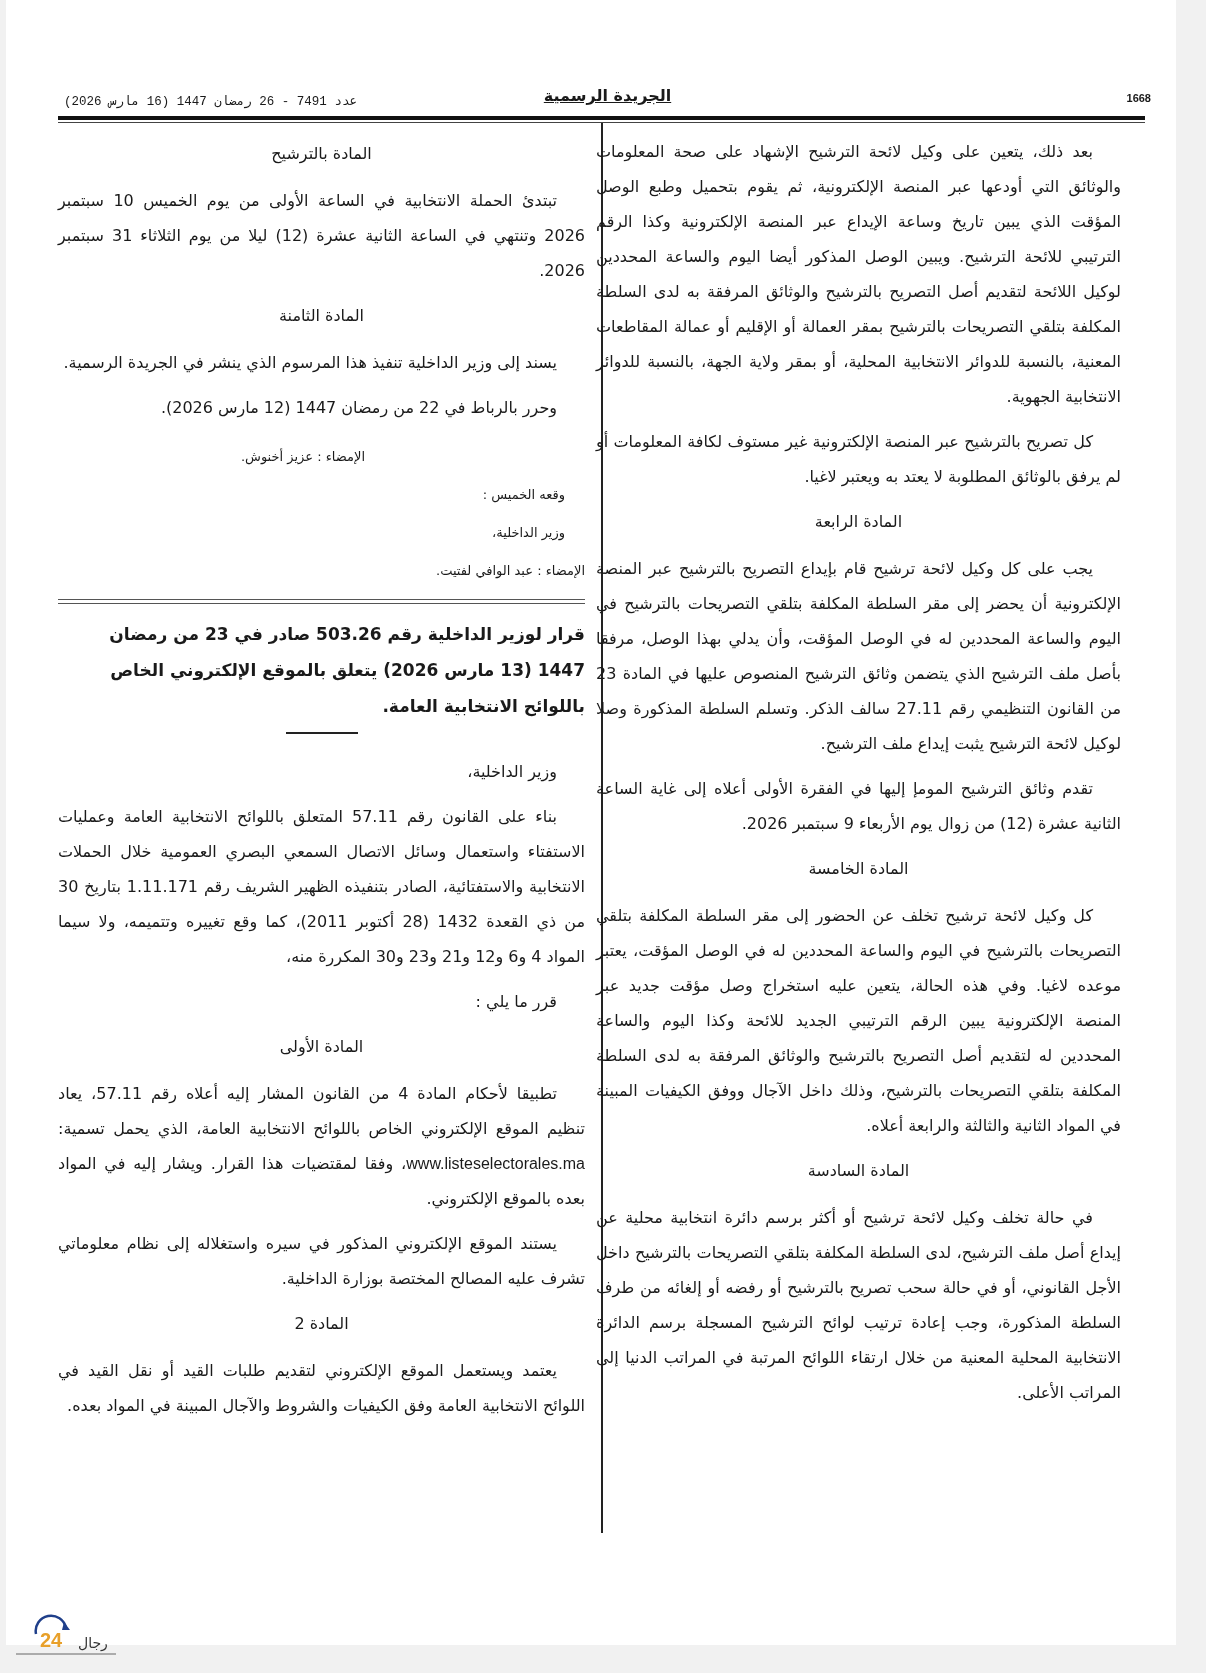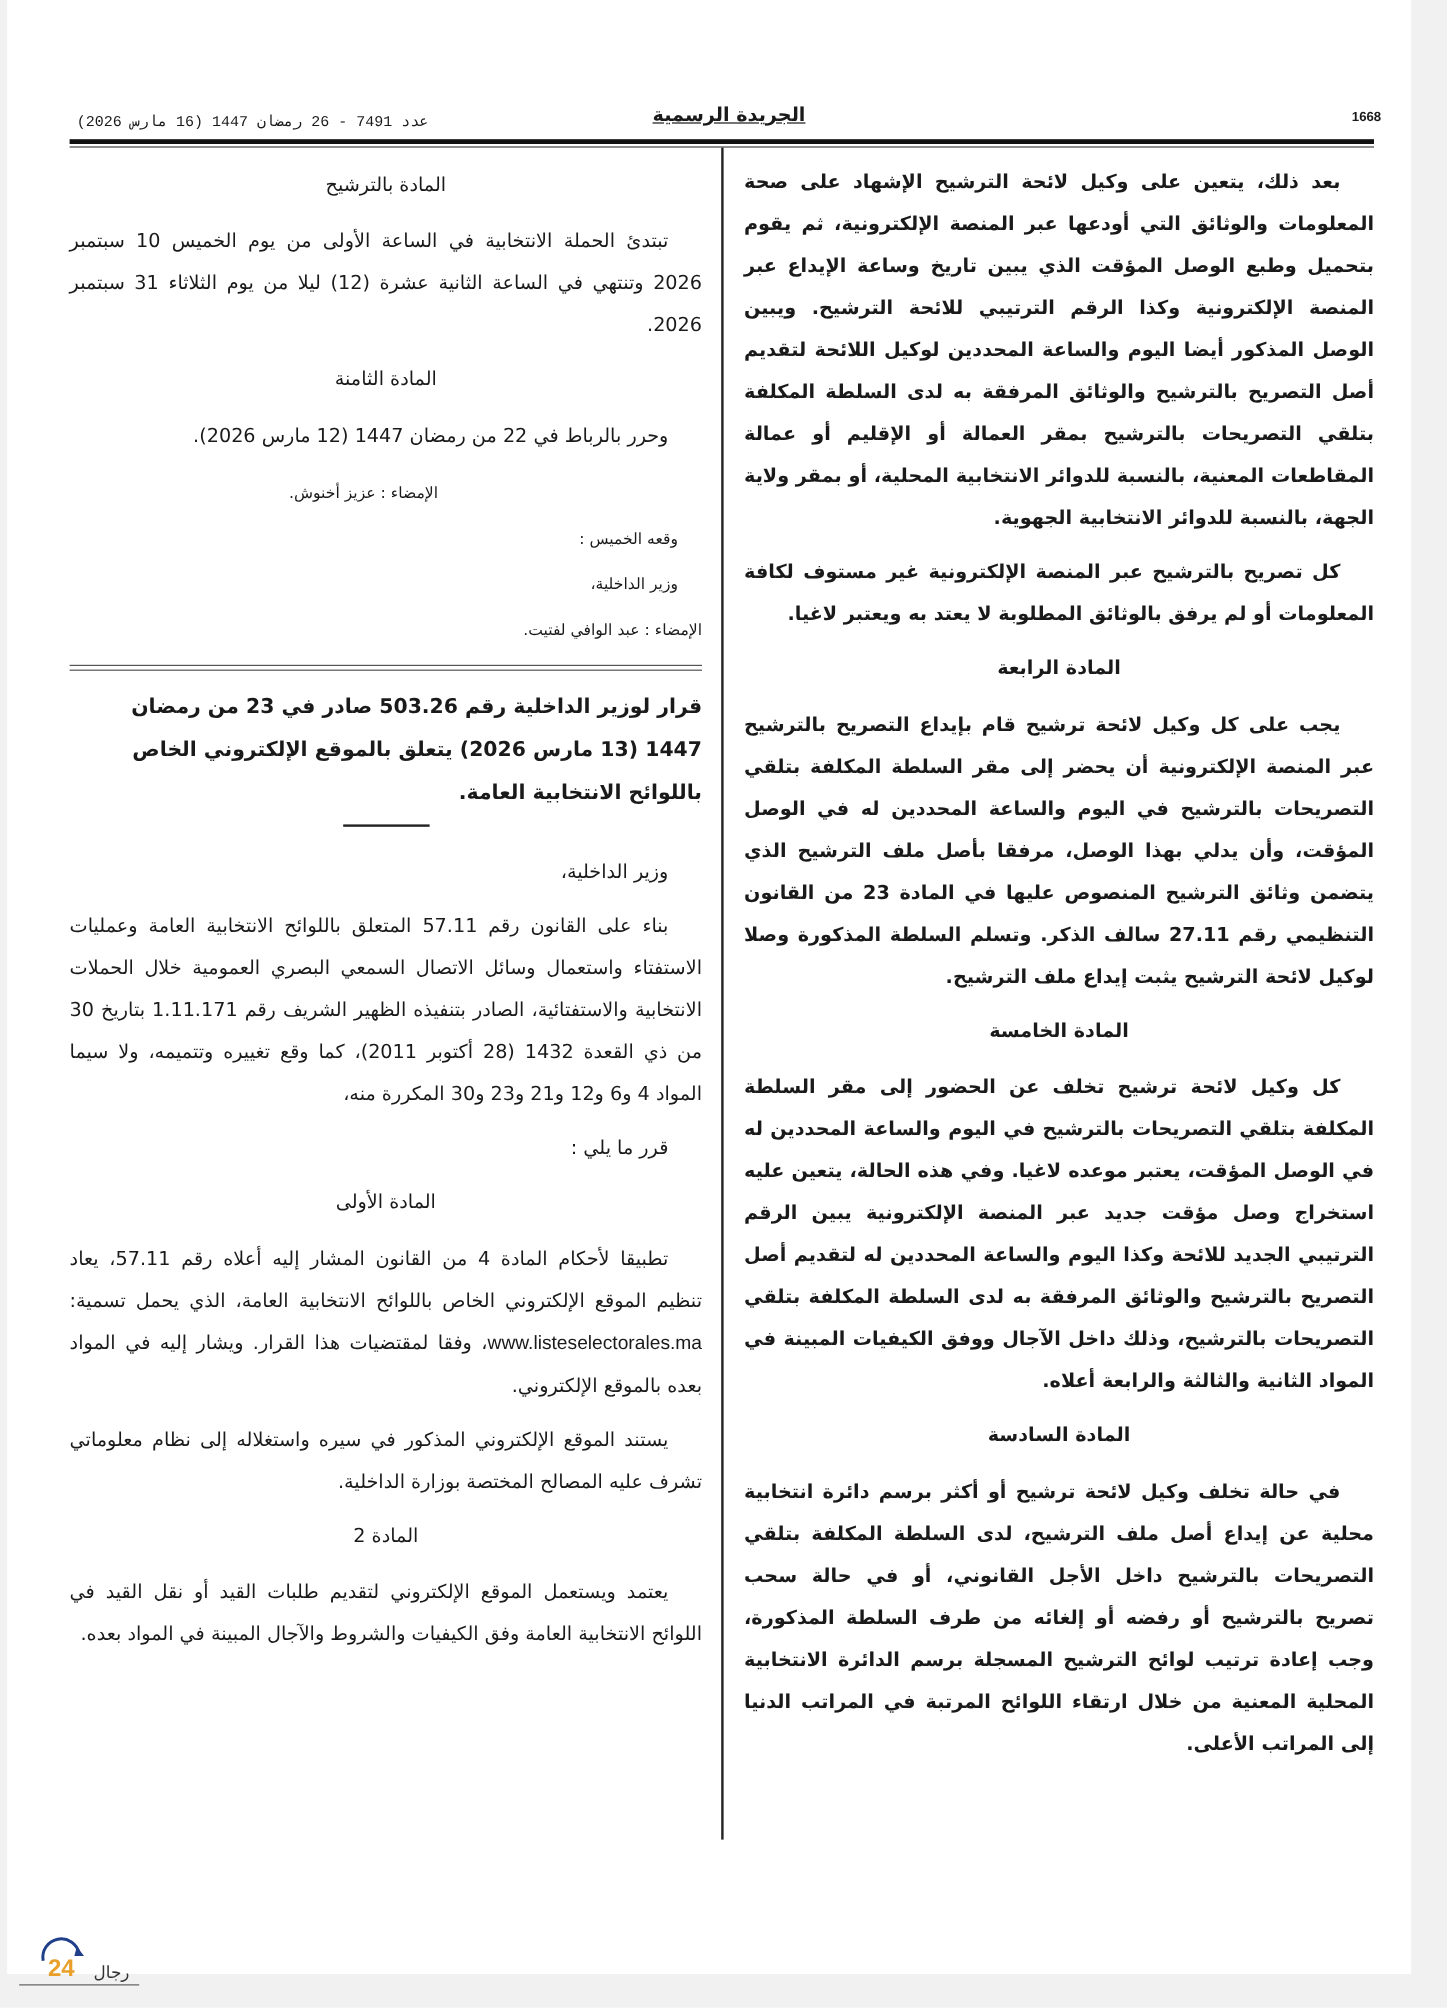--- a/index.html
+++ b/index.html
@@ -37,21 +37,21 @@
     .header-rule-thin {
       position: absolute; left: 58px; top: 122px; width: 1087px; height: 1px; background: #444;
     }
     .col-divider {
       position: absolute; left: 601px; top: 123px; width: 2px; height: 1410px; background: #222;
     }
     .column {
       position: absolute; direction: rtl; text-align: justify;
       font-family: "DejaVu Sans", sans-serif; font-size: 16px; line-height: 35px;
     }
-    .col-right { left: 620px; top: 134px; width: 525px; font-weight: bold; }
+    .col-right { left: 596px; top: 134px; width: 525px; }
     .col-left { left: 58px; top: 134px; width: 527px; }
     .column p { margin: 0 0 10px 0; text-indent: 28px; text-align-last: right; }
     .article-title { text-align: center; margin: 2px 0 12px 0; font-size: 16px; }
     .sig { font-size: 13px; line-height: 20px; margin: 0 0 18px 0; }
     .sig-pm { padding-right: 220px; margin-top: 22px; }
     .sig-1 { padding-right: 20px; }
     .sig-2 { padding-right: 20px; }
     .sig-3 { padding-right: 0px; }
     .section-rule { height: 1px; background: #555; margin: 14px 0 3px 0; }
     .section-rule2 { height: 1px; background: #555; margin: 0 0 12px 0; }
@@ -80,30 +80,32 @@
 
 <div class="header-rule"></div>
 <div class="header-rule-thin"></div>
 <div class="col-divider"></div>
 
 <div class="column col-right">
   <p>بعد ذلك، يتعين على وكيل لائحة الترشيح الإشهاد على صحة المعلومات والوثائق التي أودعها عبر المنصة الإلكترونية، ثم يقوم بتحميل وطبع الوصل المؤقت الذي يبين تاريخ وساعة الإيداع عبر المنصة الإلكترونية وكذا الرقم الترتيبي للائحة الترشيح. ويبين الوصل المذكور أيضا اليوم والساعة المحددين لوكيل اللائحة لتقديم أصل التصريح بالترشيح والوثائق المرفقة به لدى السلطة المكلفة بتلقي التصريحات بالترشيح بمقر العمالة أو الإقليم أو عمالة المقاطعات المعنية، بالنسبة للدوائر الانتخابية المحلية، أو بمقر ولاية الجهة، بالنسبة للدوائر الانتخابية الجهوية.</p>
   <p>كل تصريح بالترشيح عبر المنصة الإلكترونية غير مستوف لكافة المعلومات أو لم يرفق بالوثائق المطلوبة لا يعتد به ويعتبر لاغيا.</p>
   <div class="article-title">المادة الرابعة</div>
   <p>يجب على كل وكيل لائحة ترشيح قام بإيداع التصريح بالترشيح عبر المنصة الإلكترونية أن يحضر إلى مقر السلطة المكلفة بتلقي التصريحات بالترشيح في اليوم والساعة المحددين له في الوصل المؤقت، وأن يدلي بهذا الوصل، مرفقا بأصل ملف الترشيح الذي يتضمن وثائق الترشيح المنصوص عليها في المادة 23 من القانون التنظيمي رقم 27.11 سالف الذكر. وتسلم السلطة المذكورة وصلا لوكيل لائحة الترشيح يثبت إيداع ملف الترشيح.</p>
+  <p>تقدم وثائق الترشيح المومإ إليها في الفقرة الأولى أعلاه إلى غاية الساعة الثانية عشرة (12) من زوال يوم الأربعاء 9 سبتمبر 2026.</p>
   <div class="article-title">المادة الخامسة</div>
   <p>كل وكيل لائحة ترشيح تخلف عن الحضور إلى مقر السلطة المكلفة بتلقي التصريحات بالترشيح في اليوم والساعة المحددين له في الوصل المؤقت، يعتبر موعده لاغيا. وفي هذه الحالة، يتعين عليه استخراج وصل مؤقت جديد عبر المنصة الإلكترونية يبين الرقم الترتيبي الجديد للائحة وكذا اليوم والساعة المحددين له لتقديم أصل التصريح بالترشيح والوثائق المرفقة به لدى السلطة المكلفة بتلقي التصريحات بالترشيح، وذلك داخل الآجال ووفق الكيفيات المبينة في المواد الثانية والثالثة والرابعة أعلاه.</p>
   <div class="article-title">المادة السادسة</div>
   <p>في حالة تخلف وكيل لائحة ترشيح أو أكثر برسم دائرة انتخابية محلية عن إيداع أصل ملف الترشيح، لدى السلطة المكلفة بتلقي التصريحات بالترشيح داخل الأجل القانوني، أو في حالة سحب تصريح بالترشيح أو رفضه أو إلغائه من طرف السلطة المذكورة، وجب إعادة ترتيب لوائح الترشيح المسجلة برسم الدائرة الانتخابية المحلية المعنية من خلال ارتقاء اللوائح المرتبة في المراتب الدنيا إلى المراتب الأعلى.</p>
 </div>
 
 <div class="column col-left">
   <div class="article-title">المادة بالترشيح</div>
   <p>تبتدئ الحملة الانتخابية في الساعة الأولى من يوم الخميس 10 سبتمبر 2026 وتنتهي في الساعة الثانية عشرة (12) ليلا من يوم الثلاثاء 31 سبتمبر 2026.</p>
   <div class="article-title">المادة الثامنة</div>
+  <p>يسند إلى وزير الداخلية تنفيذ هذا المرسوم الذي ينشر في الجريدة الرسمية.</p>
   <p>وحرر بالرباط في 22 من رمضان 1447 (12 مارس 2026).</p>
 
   <div class="sig sig-pm">الإمضاء : عزيز أخنوش.</div>
   <div class="sig sig-1">وقعه الخميس :</div>
   <div class="sig sig-2">وزير الداخلية،</div>
   <div class="sig sig-3">الإمضاء : عبد الوافي لفتيت.</div>
 
   <div class="section-rule"></div>
   <div class="section-rule2"></div>
 

